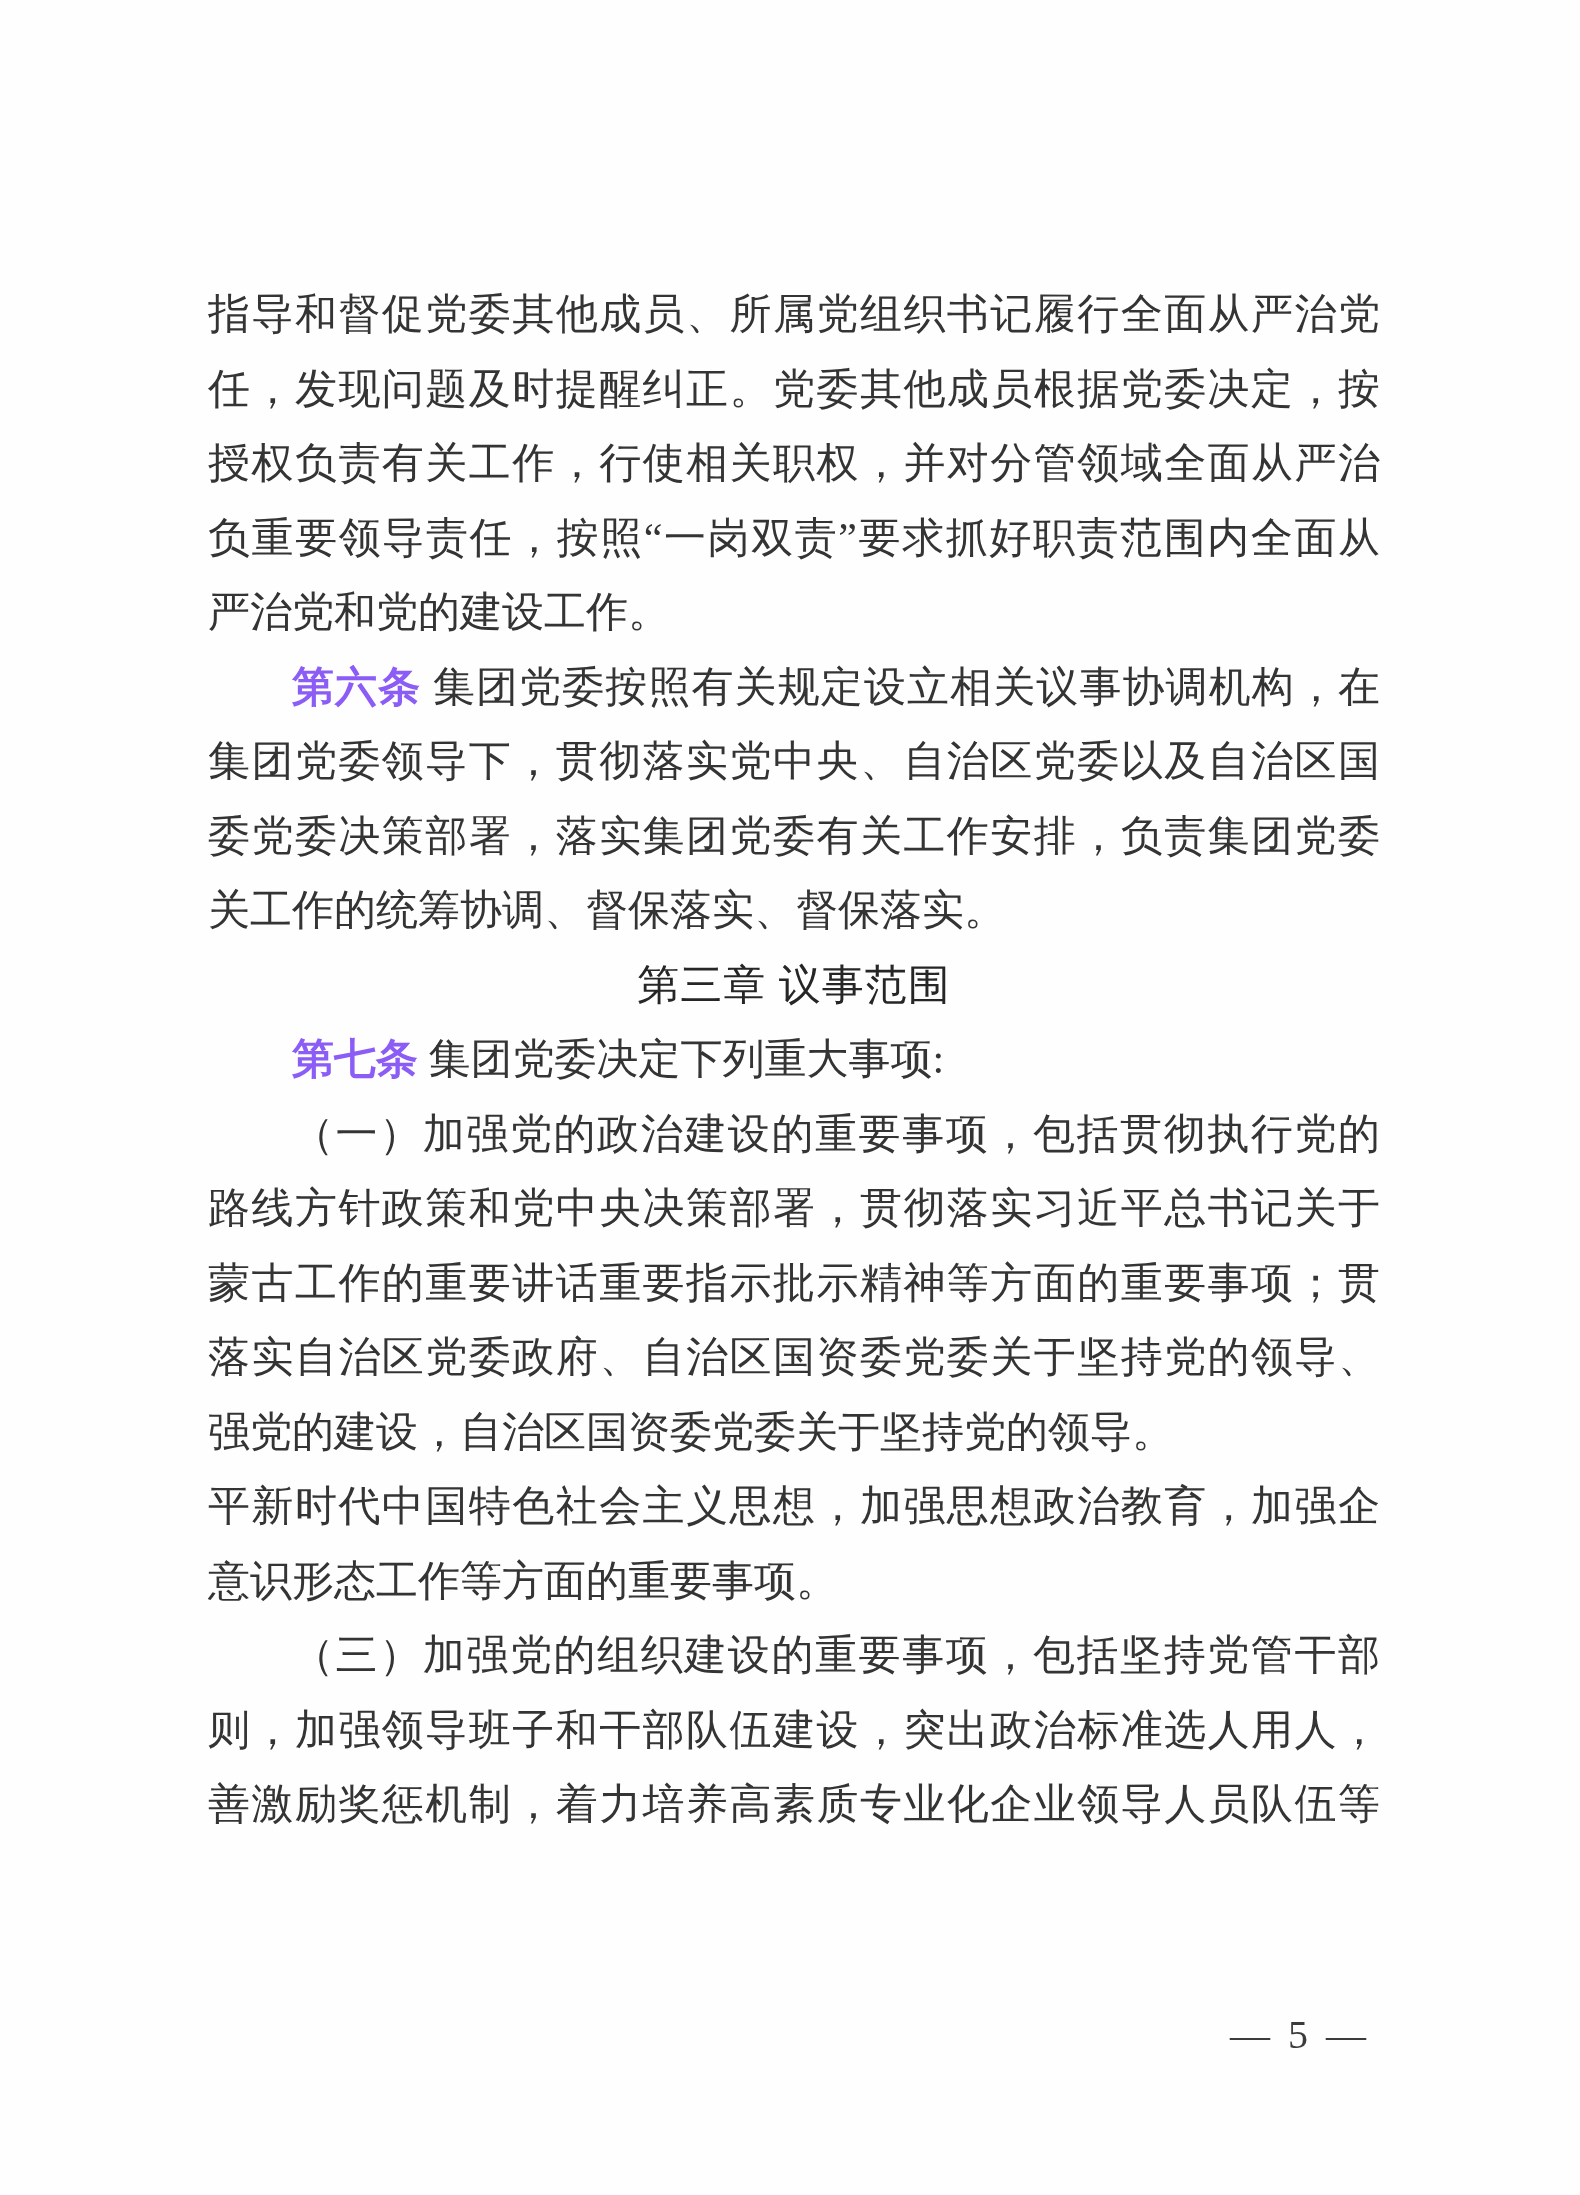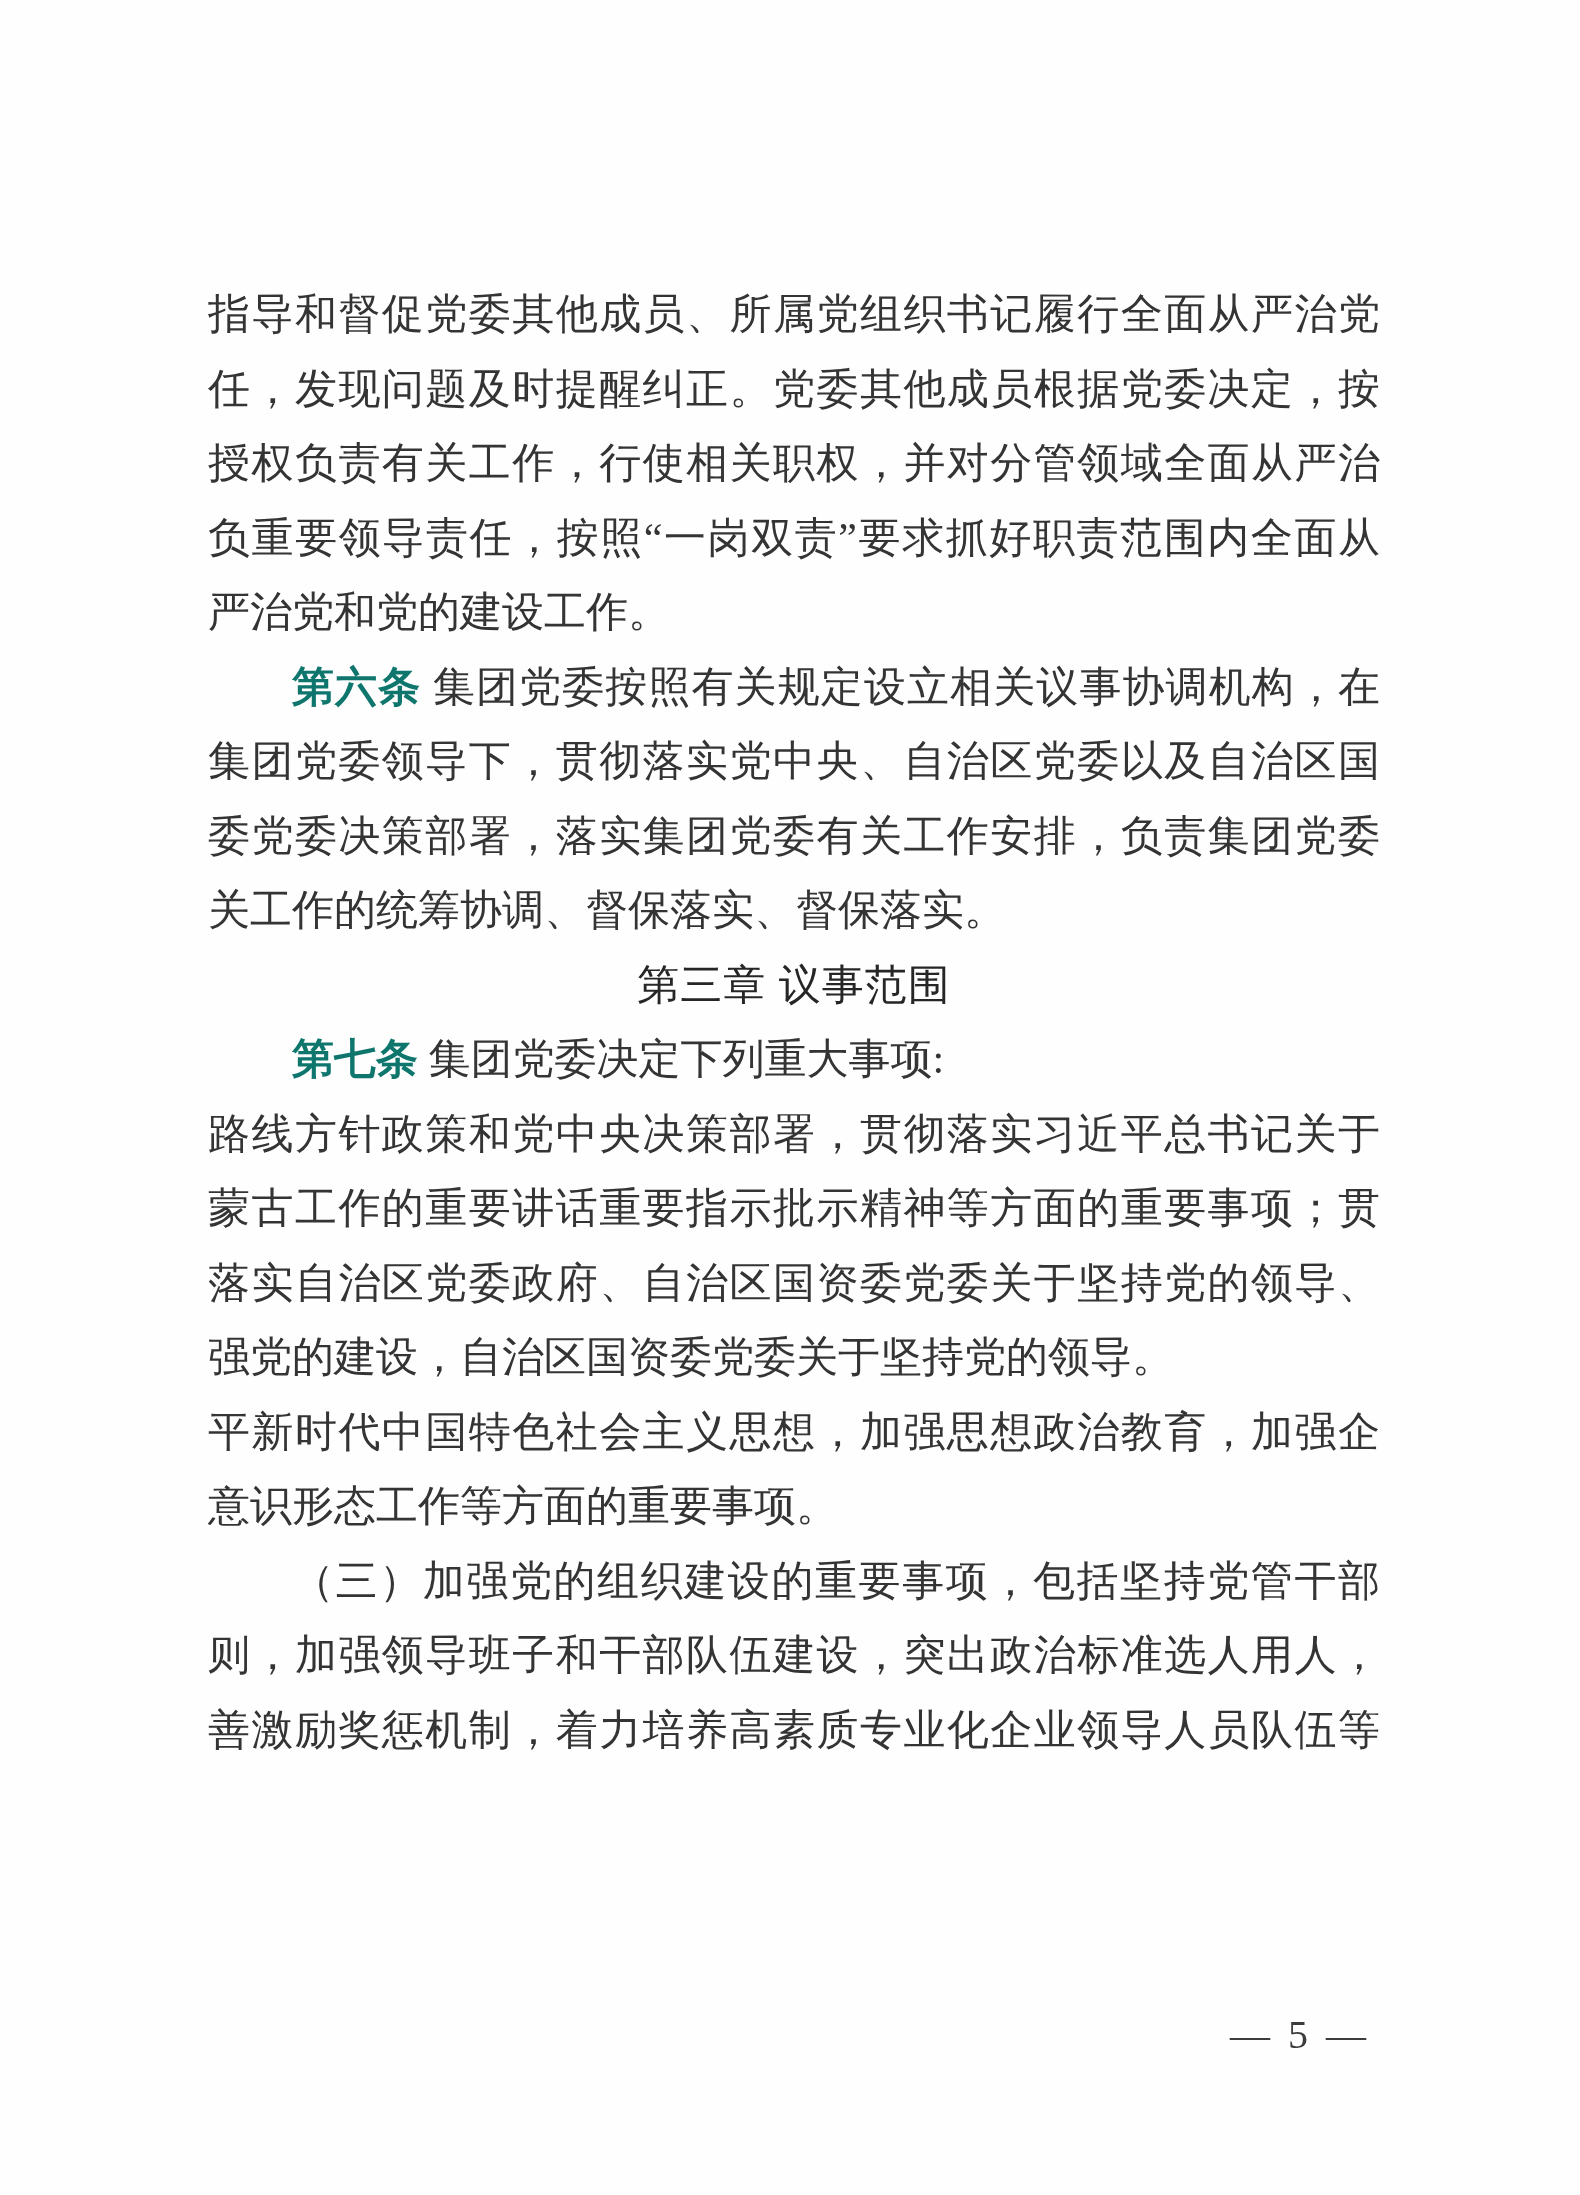--- a/index.html
+++ b/index.html
@@ -45,21 +45,21 @@
     text-align: center;
     text-align-last: center;
     font-family: "Liberation Sans", "DejaVu Sans", sans-serif;
     font-weight: 400;
     color: #262626;
     letter-spacing: 1px;
   }
   .kw {
     font-family: Liberation Mono, monospace;
     font-weight: 700;
-    color: #0f766e;
+    color: #8b5cf6;
   }
   .pageno {
     position: absolute;
     top: 2005px;
     left: 1190px;
     width: 220px;
     font-size: 40px;
     line-height: 60px;
     text-align: center;
     letter-spacing: 4px;
@@ -80,20 +80,21 @@
 
     <div class="line indent"><span class="kw">第六条</span><span> 集团党委按照有关规定设立相关议事协调机构，在</span></div>
     <div class="line">集团党委领导下，贯彻落实党中央、自治区党委以及自治区国资</div>
     <div class="line">委党委决策部署，落实集团党委有关工作安排，负责集团党委相</div>
     <div class="line end">关工作的统筹协调、督保落实、督保落实。</div>
 
     <div class="line chapter">第三章 议事范围</div>
 
     <div class="line indent end"><span class="kw">第七条</span><span> 集团党委决定下列重大事项:</span></div>
 
+    <div class="line indent">（一）加强党的政治建设的重要事项，包括贯彻执行党的</div>
     <div class="line">路线方针政策和党中央决策部署，贯彻落实习近平总书记关于内</div>
     <div class="line">蒙古工作的重要讲话重要指示批示精神等方面的重要事项；贯彻</div>
     <div class="line">落实自治区党委政府、自治区国资委党委关于坚持党的领导、加</div>
     <div class="line end">强党的建设，自治区国资委党委关于坚持党的领导。</div>
 
     <div class="line">平新时代中国特色社会主义思想，加强思想政治教育，加强企业</div>
     <div class="line end">意识形态工作等方面的重要事项。</div>
 
     <div class="line indent">（三）加强党的组织建设的重要事项，包括坚持党管干部原</div>
     <div class="line">则，加强领导班子和干部队伍建设，突出政治标准选人用人，完</div>

